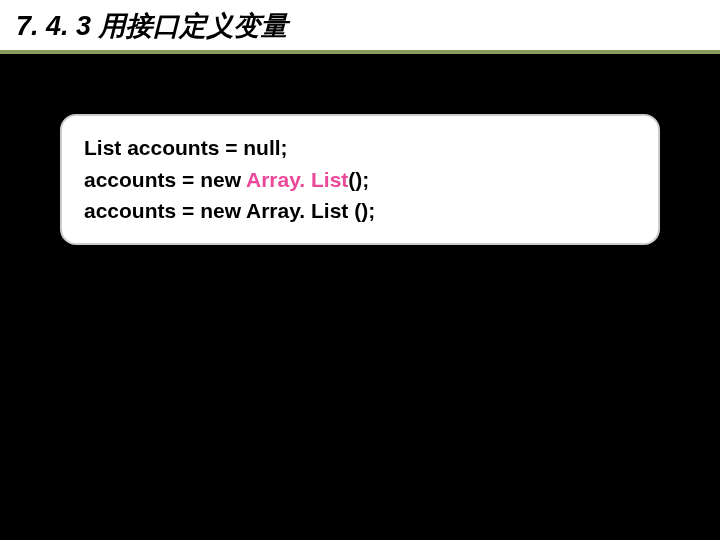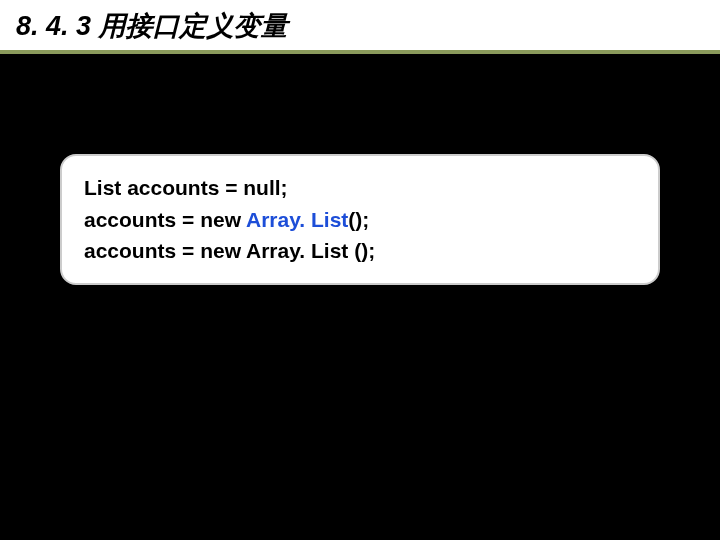--- a/index.html
+++ b/index.html
@@ -27,31 +27,30 @@
     .code-box {
       background: #fff;
       border: 2px solid #ccc;
       border-radius: 16px;
       padding: 16px 22px;
       font-family: Arial, sans-serif;
       font-size: 21px;
       font-weight: bold;
       color: #000;
       line-height: 1.5;
-      margin-top: 40px;
     }
     .highlight {
-      color: #1d4ed8;
+      color: #ec4899;
     }
   </style>
 </head>
 <body>
 
 <div class="header">
-  <div class="header-title">8. 4. 3 用接口定义变量</div>
+  <div class="header-title">7. 4. 3 用接口定义变量</div>
 </div>
 
 <div class="content">
   <div class="code-box">
     <div>List accounts = null;</div>
     <div>
       <span>accounts = new </span><span class="highlight">Array. List</span><span>();</span>
     </div>
     <div>accounts = new Array. List ();</div>
   </div>

